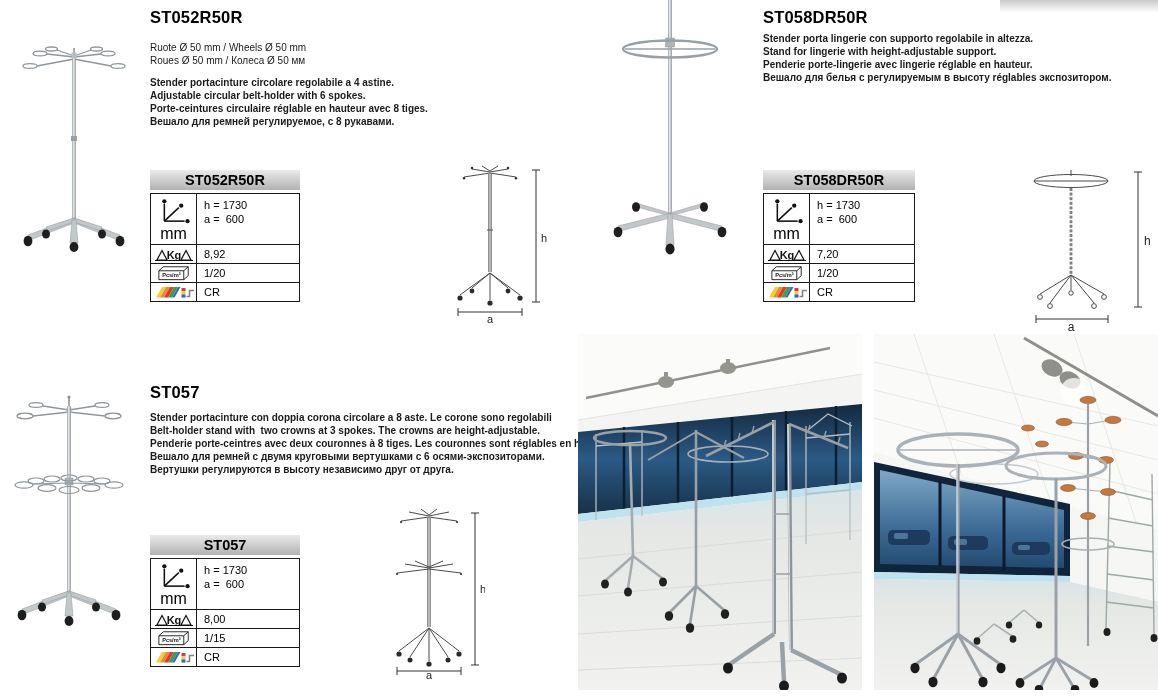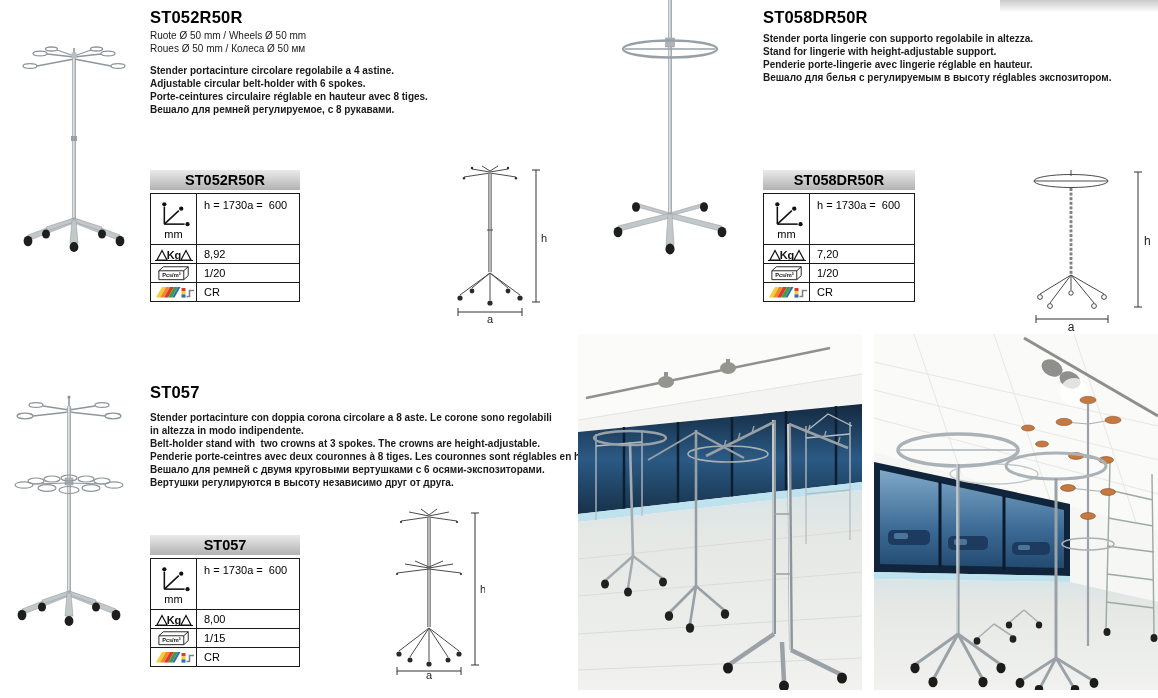--- a/index.html
+++ b/index.html
@@ -11,43 +11,43 @@
     overflow:hidden;
     color:#000;
   }
   .abs { position:absolute; }
 
   
   .prod-title { font-size:16.5px; font-weight:bold; letter-spacing:.2px; }
   .sub-line  { font-size:10px; line-height:13px; color:#1a1a1a; white-space:pre; }
   .desc-line { font-size:10px; line-height:13px; color:#1a1a1a; white-space:pre;font-weight:bold; }
   .desc-block { margin-top:9px; }
-  .sub-block { margin-top:2px; }
+  .sub-block { margin-top:14px; }
 
   
   .spec { width:150px; }
   .spec-header {
     height:20px; line-height:20px; text-align:center;
     font-weight:bold; font-size:14.5px; color:#000;
     background:linear-gradient(180deg,#eaeaea 0%,#b2b2b2 100%);
   }
   .spec-body { border:1px solid #1a1a1a; margin-top:3px; background:#fff; }
   .spec-row { display:flex; border-top:1px solid #1a1a1a; }
   .spec-row:first-child { border-top:none; }
   .cell-icon {
     width:46px; min-width:46px; border-right:1px solid #1a1a1a;
     display:flex; flex-direction:column; align-items:center; justify-content:center;
     padding:1px;
   }
   .cell-val { flex:1; font-size:11px; display:flex; align-items:center; padding-left:7px; }
   .row-dim { height:50px; }
   .row-s   { height:19px; }
-  .dim-vals { flex-direction:row; align-items:flex-start; justify-content:flex-start; padding-top:4px;text-align:right; }
+  .dim-vals { flex-direction:column; align-items:flex-start; justify-content:flex-start; padding-top:4px;text-align:right; }
   .dim-line { font-size:11px; line-height:14px; white-space:pre; }
-  .mm-label { font-size:11px; margin-top:0; }
+  .mm-label { font-size:16px; margin-top:0; }
 
   
   .scan-shadow {
     left:1000px; top:0; width:158px; height:14px;
     background:linear-gradient(180deg,rgba(160,160,160,.55) 0%,rgba(255,255,255,0) 90%);
   }
 </style>
 </head>
 <body>
 
@@ -394,21 +394,20 @@
     <ellipse cx="40" cy="219" rx="4" ry="4.6"></ellipse>
       <ellipse cx="94" cy="219" rx="4" ry="4.6"></ellipse>
     <ellipse cx="67" cy="233" rx="4.4" ry="5"></ellipse>
   </g>
 </svg>
 
 <div class="abs" style="left:150px;top:383px">
   <div class="prod-title">ST057</div>
   <div class="desc-block">
     <div class="desc-line">Stender portacinture con doppia corona circolare a 8 aste. Le corone sono regolabili</div>
-    <div class="desc-line">in altezza in modo indipendente.</div>
     <div class="desc-line">Belt-holder stand with  two crowns at 3 spokes. The crowns are height-adjustable.</div>
     <div class="desc-line">Penderie porte-ceintres avec deux couronnes à 8 tiges. Les couronnes sont réglables en hauteur.</div>
     <div class="desc-line">Вешало для ремней с двумя круговыми вертушками с 6 осями-экспозиторами.</div>
     <div class="desc-line">Вертушки регулируются в высоту независимо друг от друга.</div>
   </div>
 </div>
 
 <div class="abs spec" style="left:150px;top:535px">
   <div class="spec-header">ST057</div>
   <div class="spec-body">

